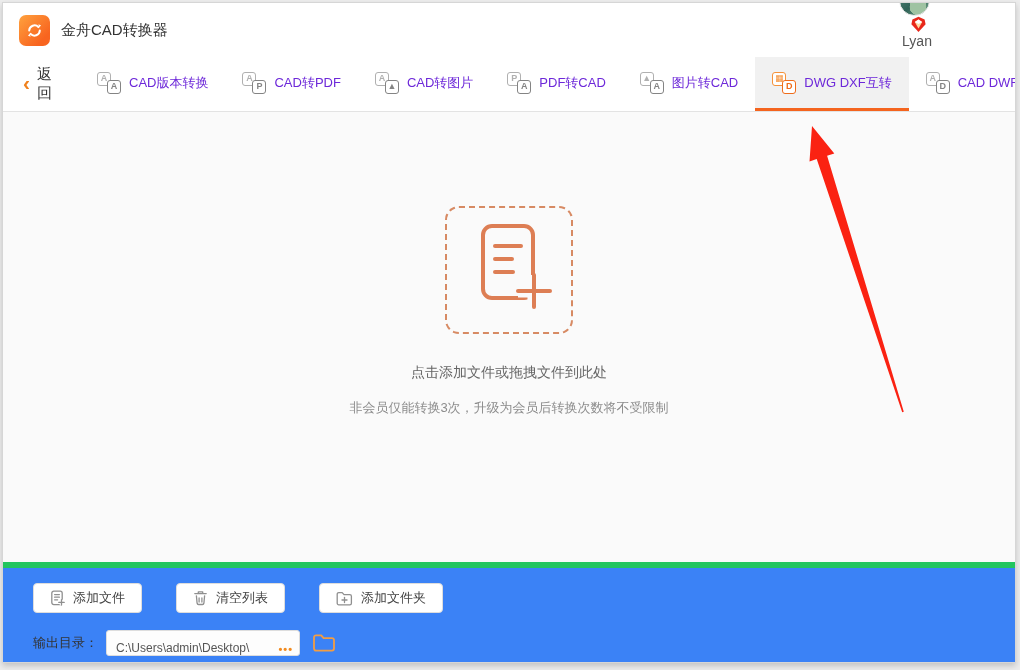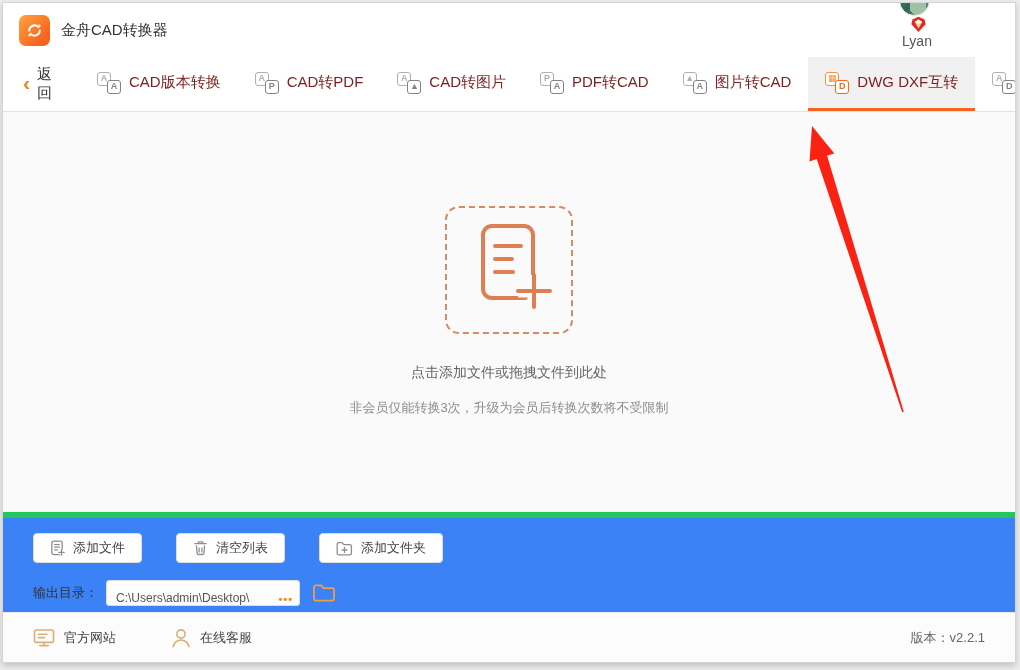--- a/index.html
+++ b/index.html
@@ -35,21 +35,21 @@
   .tabbar { height:55px; flex:0 0 55px; display:flex; align-items:stretch;
             border-bottom:1px solid #e3e3e3; background:#fff; }
   .back { display:flex; align-items:center; gap:7px; padding:0 14px 0 20px; }
   .back .chev { color:#f0821e; font-size:21px; font-weight:bold; line-height:1;
                 transform:translateY(-2px); }
   .back .blabel { font-size:15px; color:#333; }
   .tabs { display:flex; align-items:stretch; margin-left:14px; }
   .tab { display:flex; align-items:center; gap:8px; padding:0 17px;
          border-bottom:3px solid transparent; }
   .tab.active { background:#f1f1f1; border-bottom-color:#f4641e; }
-  .tlabel { font-size:15px; color:#7f1d1d; white-space:nowrap; }
+  .tlabel { font-size:13px; color:#6d28d9; white-space:nowrap; }
   .ticon { position:relative; width:24px; height:24px; flex:0 0 24px; }
   .ticon i { position:absolute; width:14px; height:14px; border:1.4px solid #b0b0b0;
              border-radius:3px; background:#fff; font-style:normal; font-weight:bold;
              font-size:9px; line-height:11px; text-align:center; color:#b0b0b0; }
   .ticon i.b { left:0; top:1px; }
   .ticon i.f { right:0; bottom:1px; color:#848484; border-color:#848484; }
   .tab.active .ticon i.b { color:#f5923a; border-color:#f5923a; }
   .tab.active .ticon i.f { color:#ef6c1a; border-color:#ef6c1a; }
   
   .drop-area { flex:1 1 auto; background:#fafafa; display:flex; flex-direction:column;
@@ -253,41 +253,17 @@
         <span class="dots">•••</span>
       </div>
       <span class="folder-btn">
         <svg width="24" height="20" viewBox="0 0 24 20">
           <path d="M2 4.4 a2 2 0 0 1 2 -2 h5.2 l2.4 2.8 H20 a2 2 0 0 1 2 2 v8.4 a2 2 0 0 1 -2 2 H4 a2 2 0 0 1 -2 -2 z" fill="none" stroke="#f29d43" stroke-width="1.8" stroke-linejoin="round"></path>
         </svg>
       </span>
     </div>
   </section>
 
-  <footer class="footer">
-    <div class="flink">
-      <svg width="22" height="20" viewBox="0 0 22 20">
-        <g fill="none" stroke="#d9af74" stroke-width="1.6" stroke-linecap="round">
-          <rect x="1.5" y="2" width="19" height="12.4" rx="1.8"></rect>
-          <path d="M5.5 6.3 h8.5"></path>
-            <path d="M5.5 9.6 h6"></path>
-          <path d="M11 14.6 v2.6"></path>
-            <path d="M6.8 17.6 h8.4"></path>
-        </g>
-      </svg>
-      <span>官方网站</span>
-    </div>
-    <div class="flink">
-      <svg width="20" height="20" viewBox="0 0 20 20">
-        <g fill="none" stroke="#d9af74" stroke-width="1.6" stroke-linecap="round">
-          <circle cx="10" cy="6" r="4.1"></circle>
-          <path d="M2.2 18.6 a7.9 7.9 0 0 1 15.6 0"></path>
-        </g>
-      </svg>
-      <span>在线客服</span>
-    </div>
-    <span class="version">版本：v2.2.1</span>
-  </footer>
 </div>
 
 <svg class="annotation" viewBox="0 0 1020 670">
   <polygon points="903.8,411.7 827.1,155.7 834.3,153.4 812,126 809.5,161.4 816.7,159.1 902.2,412.3" fill="#fa2212"></polygon>
 </svg>
 
 </body></html>

